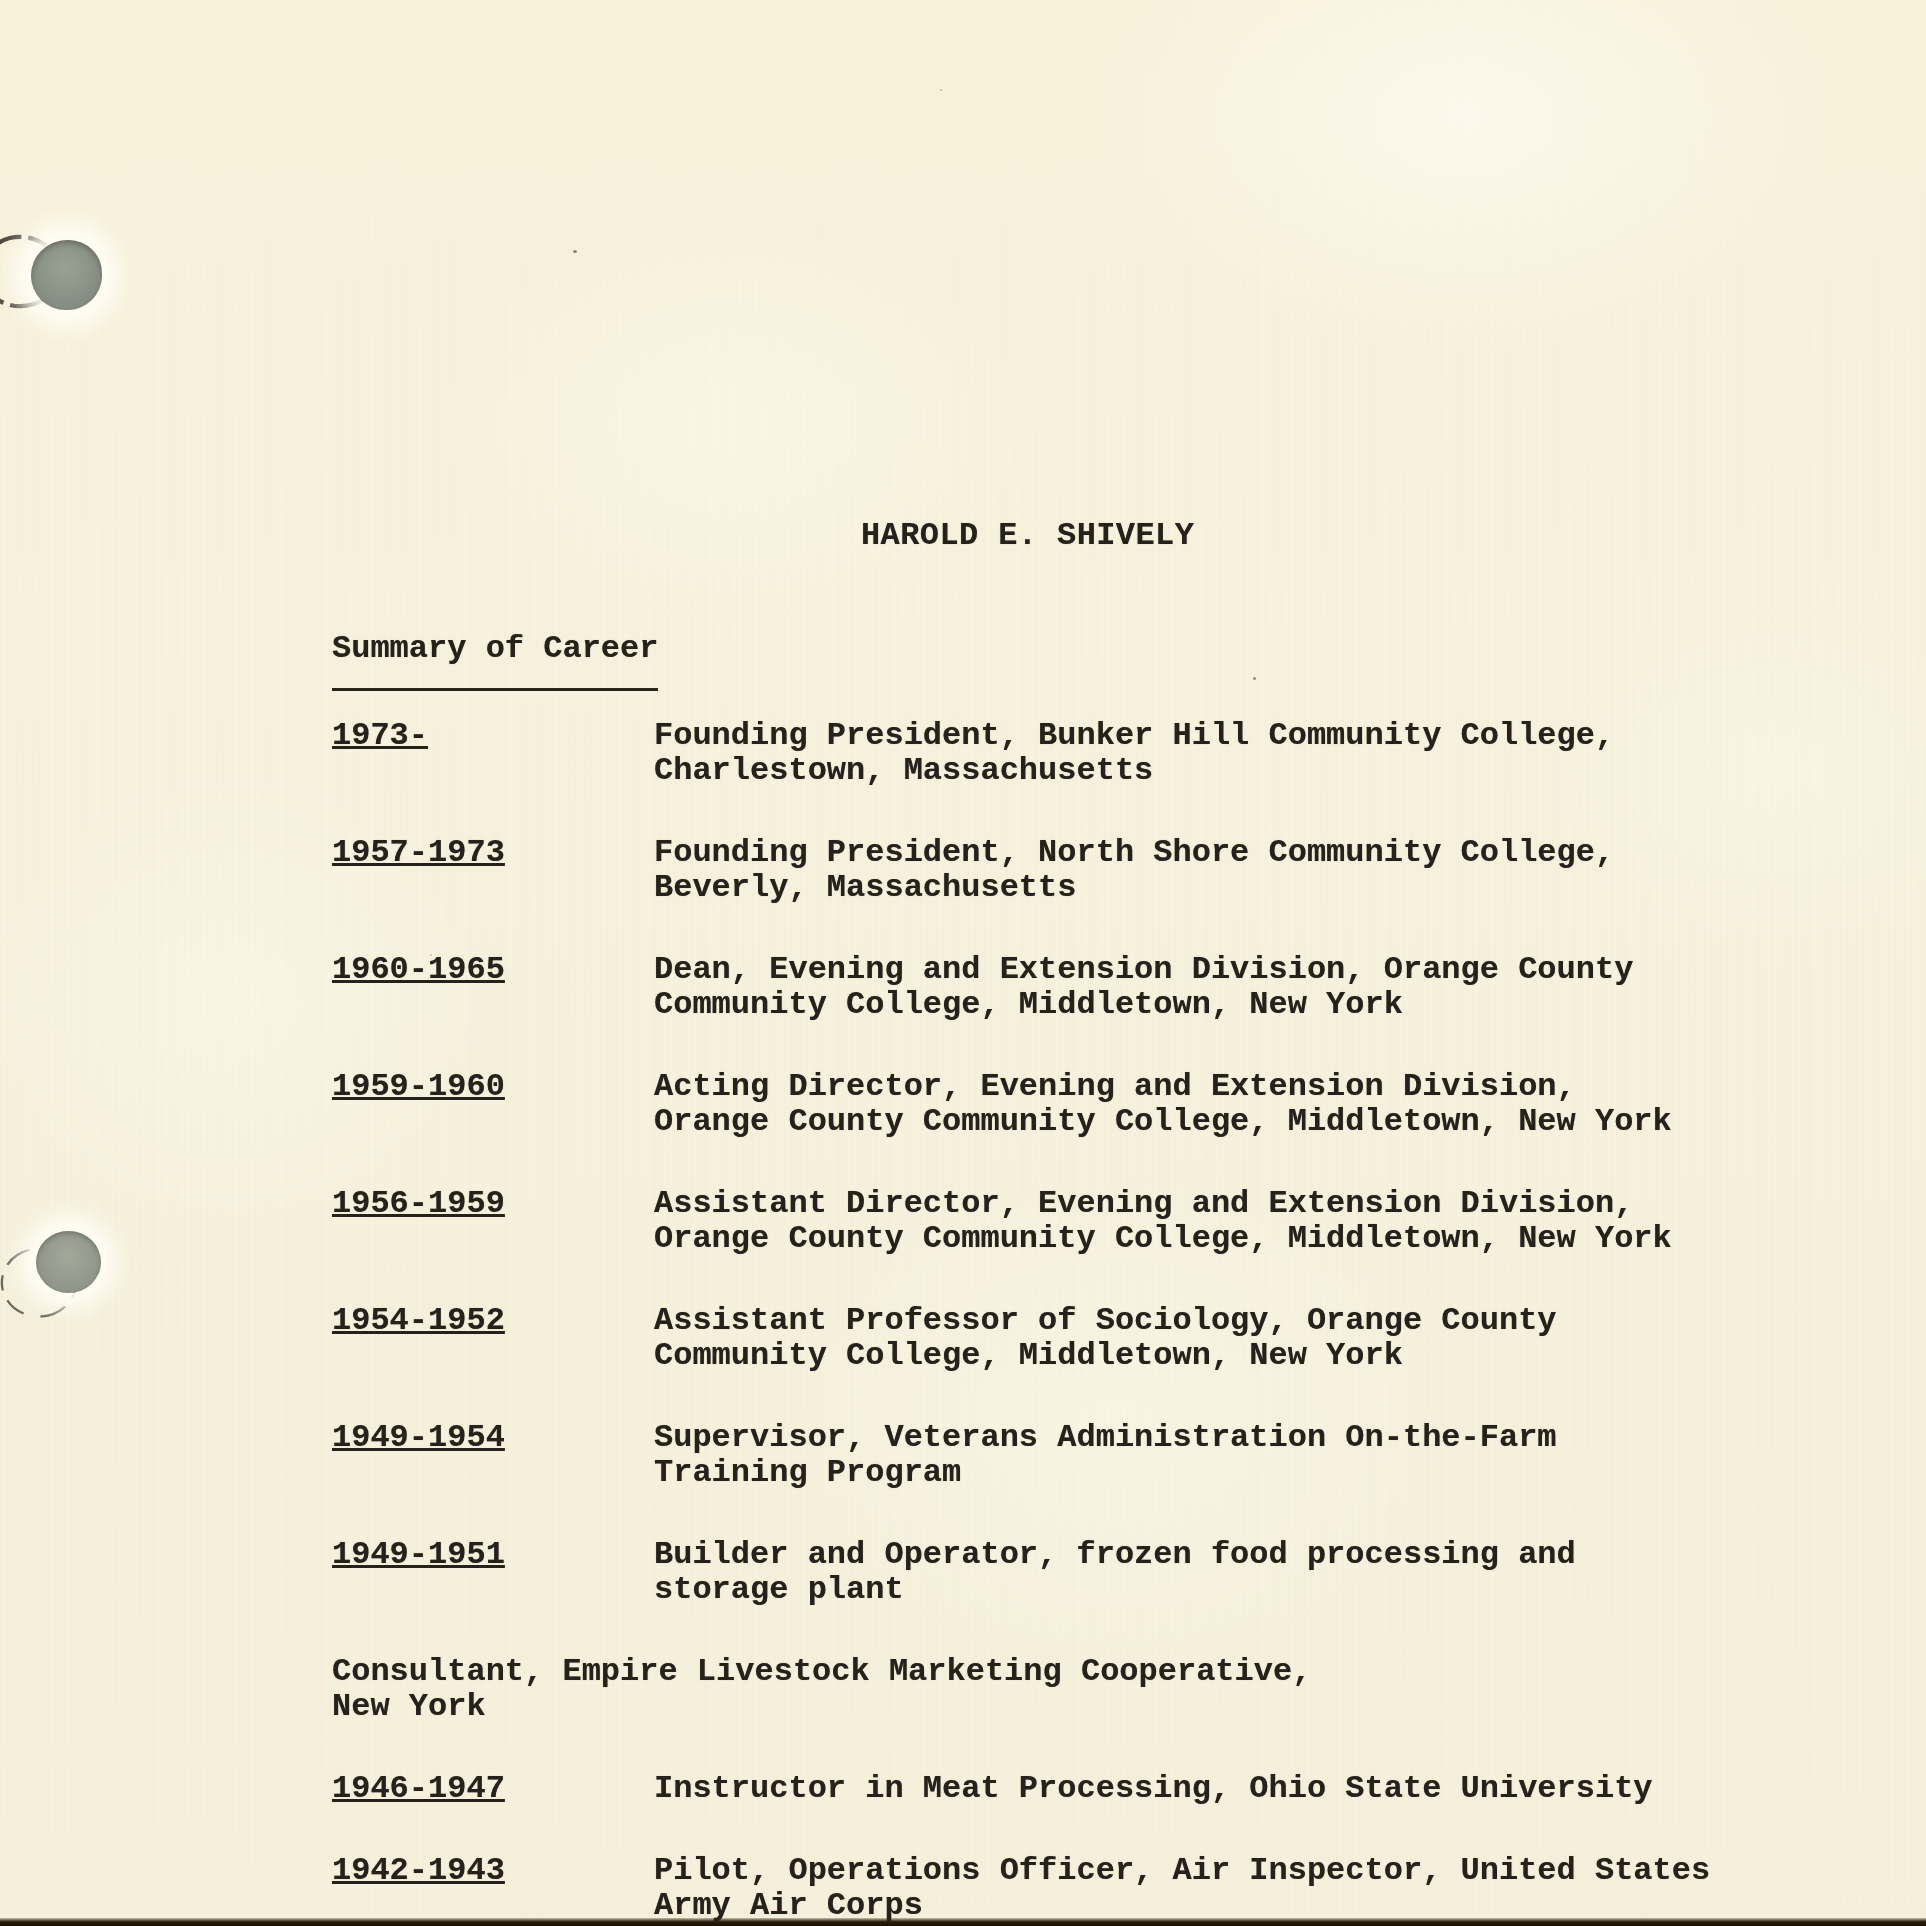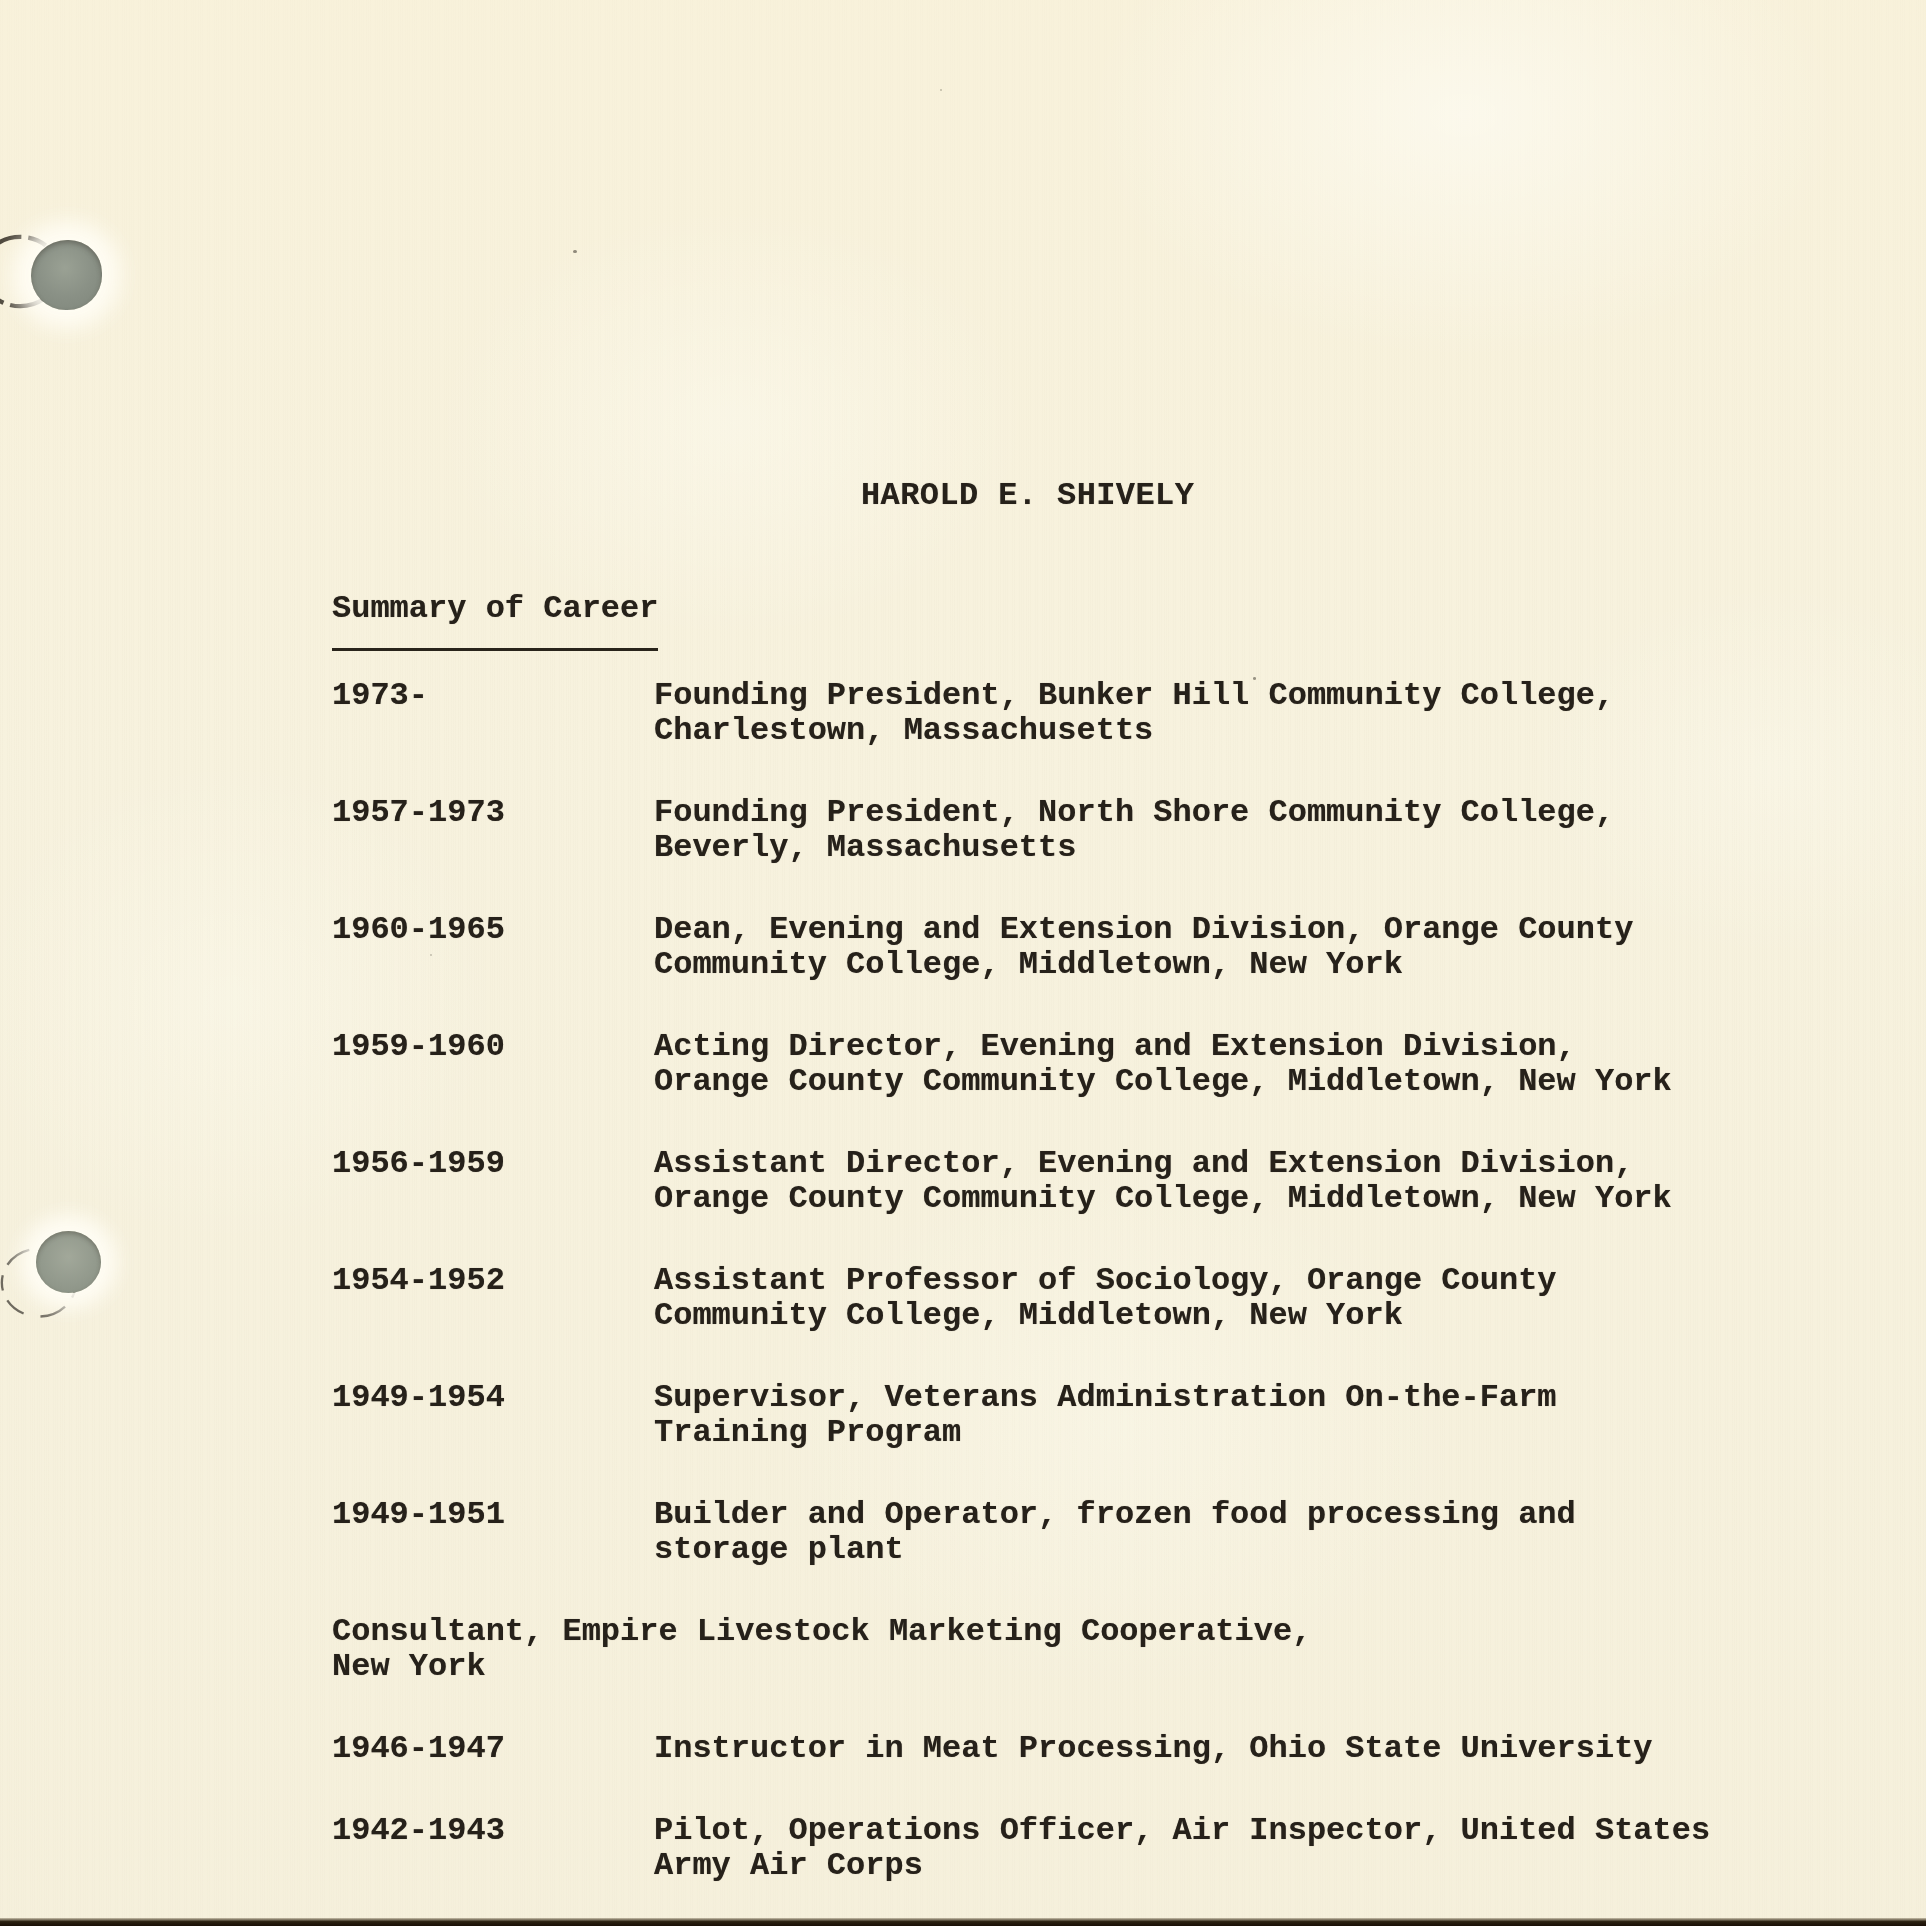--- a/index.html
+++ b/index.html
@@ -28,31 +28,32 @@
     position: absolute;
     top: 478px; left: 332px; width: 1613px;
     font-size: 32px; line-height: 35px; font-weight: bold;
     text-shadow: 0 0 0.8px rgba(38,33,26,0.45);
   }
   .title {
     width: max-content;
     margin-left: 529px;
     letter-spacing: 0.4px;
     white-space: nowrap;
+    margin-top: 40px;
   }
   .heading-wrap { margin-top: 78px; }
   .heading {
     display: inline-block;
     padding-bottom: 22px;
     border-bottom: 3.5px solid #29241b;
     white-space: nowrap;
   }
   .entries { margin-top: 27px; }
   .entry { display: flex; margin-bottom: 47px; }
-  .dates { flex: 0 0 322px; white-space: nowrap; }
+  .dates { flex: 0 0 322px; white-space: nowrap; text-decoration: underline; }
   .desc  { flex: 1 1 auto; }
   .line  { height: 35px; white-space: nowrap; }
   .line:empty { display: none; }
 
   
   .rings { position: absolute; left: 0; top: 0; z-index: 1; }
   .hole {
     position: absolute; z-index: 2;
     box-shadow: 0 0 21px 18.5px rgba(255,253,244,0.95);
   }

